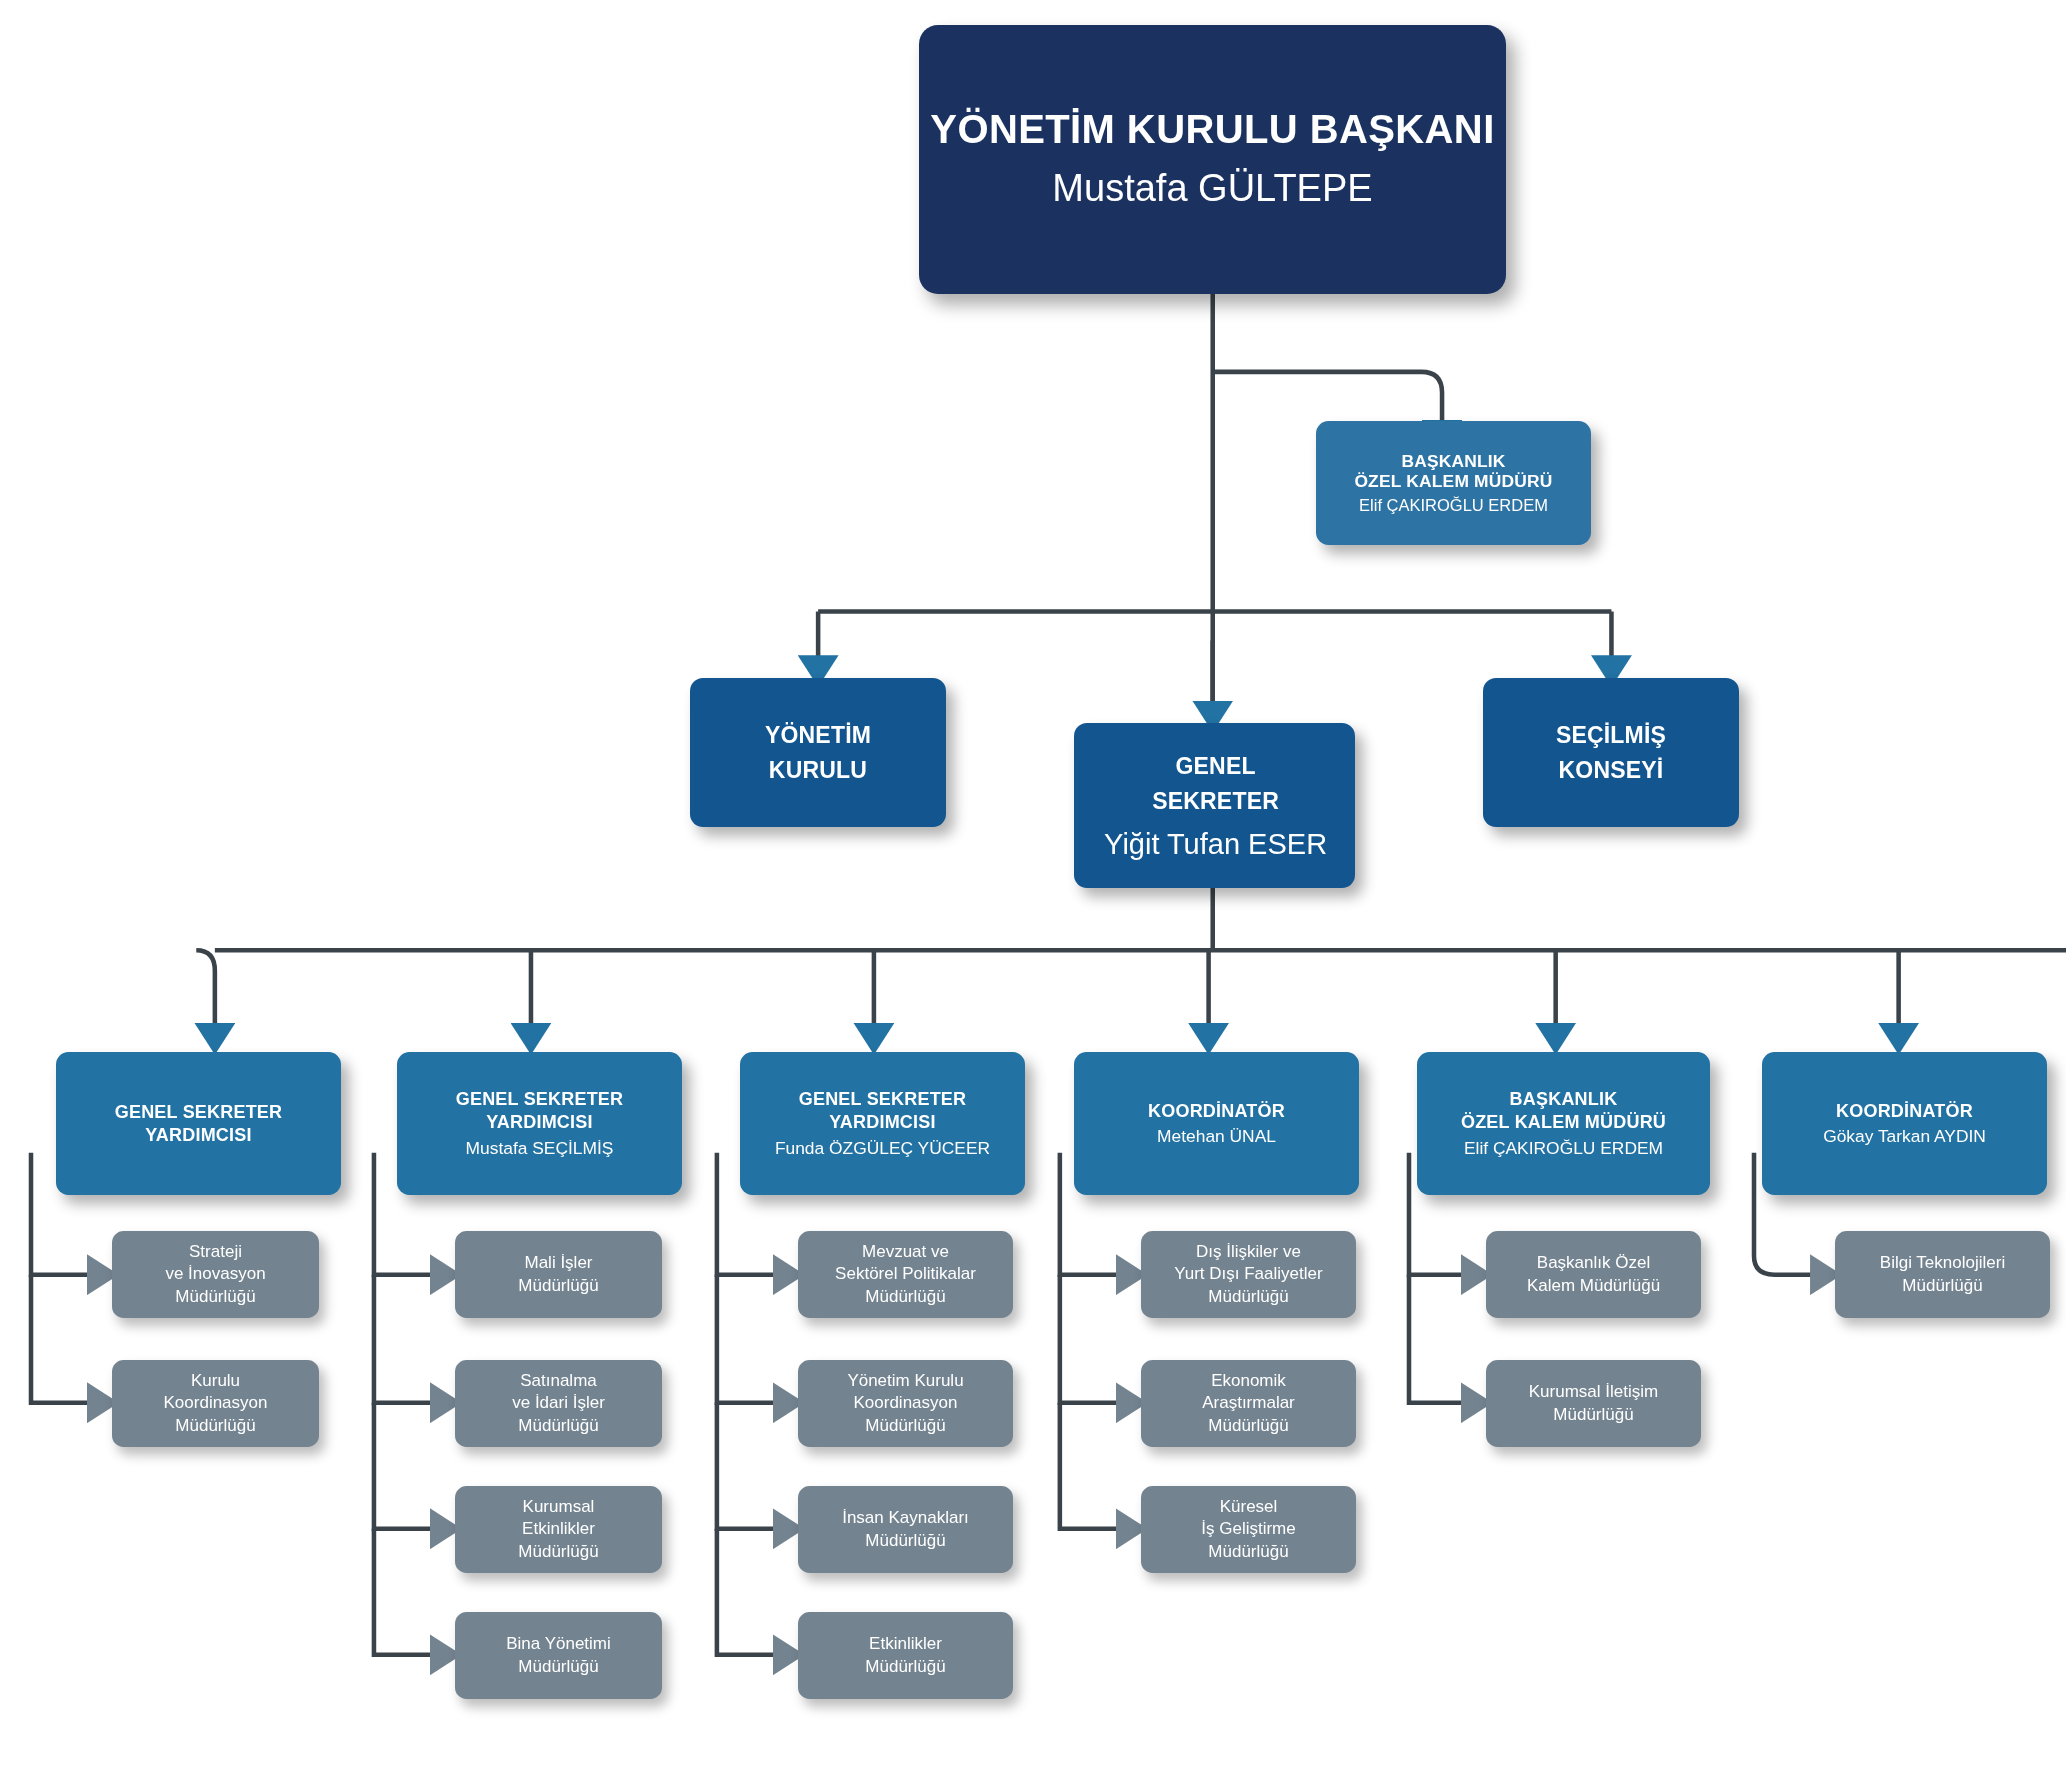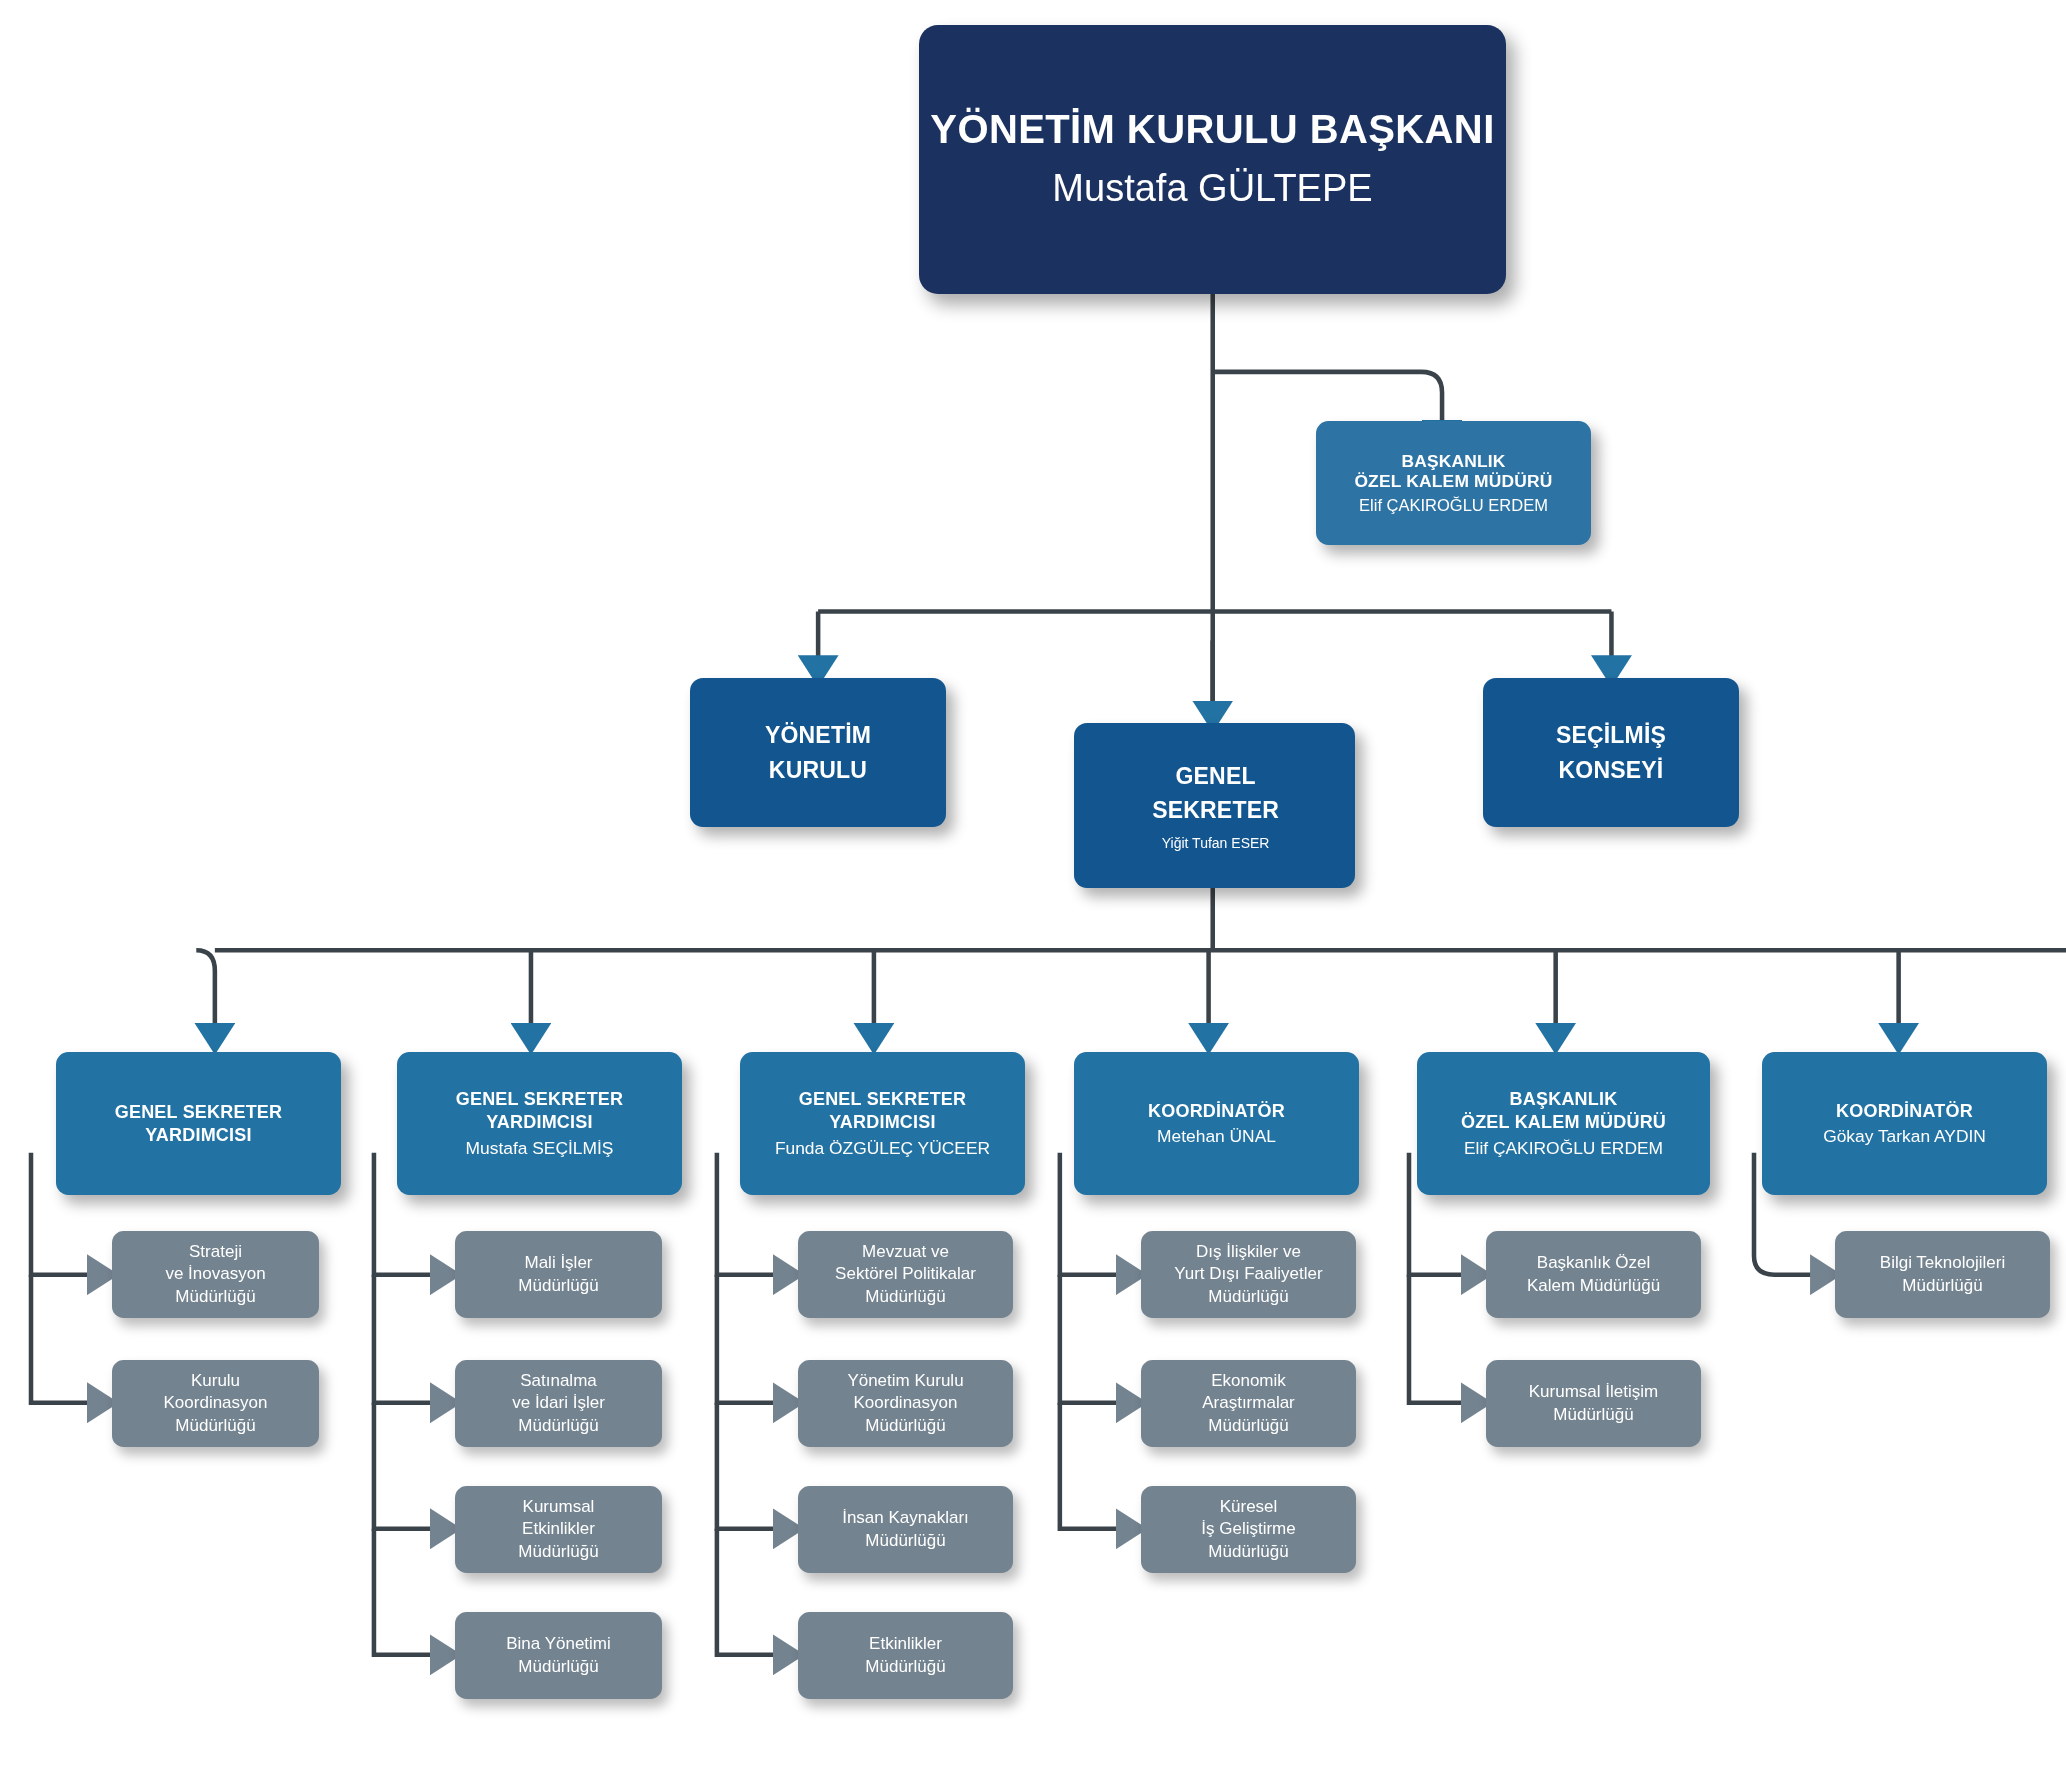--- a/index.html
+++ b/index.html
@@ -71,21 +71,21 @@
     background:#12558f;
     border-radius:13px;
   }
   .lvl1 .ttl{
     font-size:23px;
     font-weight:bold;
     line-height:1.5;
     letter-spacing:0.2px;
   }
   .lvl1 .nm{
-    font-size:14px;
+    font-size:29px;
     font-weight:normal;
     line-height:1.25;
     margin-top:7.4px;
   }
 
   
   .lvl2{
     background:#2272a3;
     border-radius:12.4px;
   }

